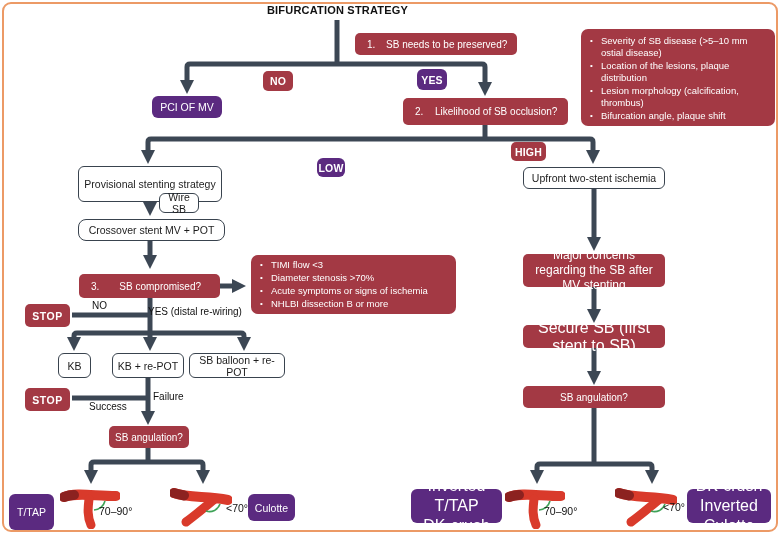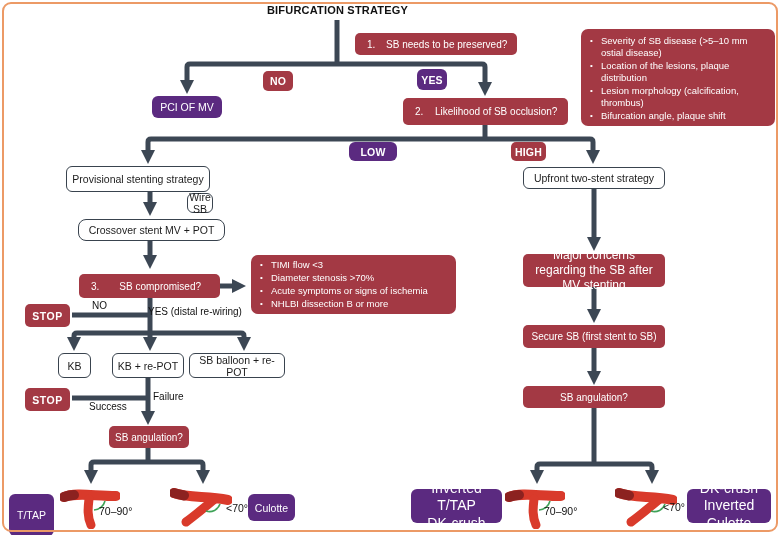--- a/index.html
+++ b/index.html
@@ -22,21 +22,21 @@
   .badge{font-size:10.5px;font-weight:600;letter-spacing:.2px;}
   .stop{font-size:10.5px;font-weight:600;letter-spacing:.5px;}
   .title{position:absolute;left:240px;top:4px;width:195px;text-align:center;
          font-size:11px;font-weight:bold;color:#111;letter-spacing:.2px;}
   .info{position:absolute;box-sizing:border-box;background:#A33944;color:#fff;border-radius:7px;padding:6px 8px 5px 6px;}
   .info ul{margin:0;padding-left:14px;list-style:none;}
   .info li{font-size:9.5px;line-height:1.26;position:relative;margin-bottom:1px;}
   .info li::before{content:"•";position:absolute;left:-11px;font-size:8px;top:1px;}
   .elabel{position:absolute;font-size:10px;color:#111;white-space:nowrap;}
   .angle{position:absolute;font-size:10.5px;color:#111;white-space:nowrap;}
-  .two-line{flex-direction:column;line-height:1.25;font-size:14px;padding:12px;}
+  .two-line{flex-direction:column;line-height:1.25;font-size:16px;padding:2px;}
   .vessel{position:absolute;}
 </style>
 </head>
 <body>
 
 <div id="stage">
 
   <svg id="wires" width="781" height="535" viewBox="0 0 781 535">
     <defs>
       <marker id="ah" markerUnits="userSpaceOnUse" markerWidth="16" markerHeight="14" refX="8" refY="7" orient="auto">
@@ -100,25 +100,25 @@
 
   <div class="info" style="left:581px;top:29px;width:194px;height:97px;">
     <ul>
       <li>Severity of SB disease (&gt;5–10 mm ostial disease)</li>
       <li>Location of the lesions, plaque distribution</li>
       <li>Lesion morphology (calcification, thrombus)</li>
       <li>Bifurcation angle, plaque shift</li>
     </ul>
   </div>
 
-  <div class="node purple badge" style="left:317px;top:142px;width:48px;height:19px;margin-left:32px;">LOW</div>
+  <div class="node purple badge" style="left:317px;top:158px;width:28px;height:19px;">LOW</div>
   <div class="node red badge" style="left:511px;top:142px;width:35px;height:19px;">HIGH</div>
 
-  <div class="node white" style="left:66px;top:166px;width:144px;height:26px;">Provisional stenting strategy</div>
-  <div class="node white" style="left:159px;top:193px;width:26px;height:20px;margin-left:28px;">Wire SB</div>
+  <div class="node white" style="left:78px;top:166px;width:144px;height:36px;">Provisional stenting strategy</div>
+  <div class="node white" style="left:159px;top:193px;width:40px;height:20px;">Wire SB</div>
   <div class="node white" style="left:78px;top:219px;width:147px;height:22px;border-radius:8px;">Crossover stent MV + POT</div>
 
   <div class="node red q" style="left:79px;top:274px;width:141px;height:24px;">
     <span class="qnum">3.</span>
     <span class="qtext">SB compromised?</span>
   </div>
 
   <div class="info" style="left:251px;top:255px;width:205px;height:59px;padding-top:4px;">
     <ul>
       <li>TIMI flow &lt;3</li>
@@ -135,43 +135,43 @@
   <div class="node white" style="left:58px;top:353px;width:33px;height:25px;">KB</div>
   <div class="node white" style="left:112px;top:353px;width:72px;height:25px;">KB + re-POT</div>
   <div class="node white" style="left:189px;top:353px;width:96px;height:25px;">SB balloon + re-POT</div>
 
   <div class="node red stop" style="left:25px;top:388px;width:45px;height:23px;">STOP</div>
   <div class="elabel" style="left:89px;top:401px;">Success</div>
   <div class="elabel" style="left:153px;top:391px;">Failure</div>
 
   <div class="node red" style="left:109px;top:426px;width:80px;height:22px;font-size:10px;">SB angulation?</div>
 
-  <div class="node purple" style="left:9px;top:494px;width:45px;height:42px;font-size:10.5px;">T/TAP</div>
+  <div class="node purple" style="left:9px;top:494px;width:45px;height:36px;font-size:10.5px;">T/TAP</div>
 
   <svg class="vessel" style="left:60px;top:483px;" width="60" height="46" viewBox="0 0 60 46">
     <path d="M4 14 C16 9 34 13 56 13" stroke="#D93A2B" stroke-width="10" fill="none" stroke-linecap="round"></path>
     <path d="M4 14 C8 12.5 11 12 14 12" stroke="#8C2220" stroke-width="10" fill="none" stroke-linecap="round"></path>
     <path d="M29 16 C28 25 27 33 31 42" stroke="#D93A2B" stroke-width="9" fill="none" stroke-linecap="round"></path>
     <path d="M34 27 A12 12 0 0 0 45 18" stroke="#3EA257" stroke-width="1.6" fill="none"></path>
   </svg>
   <div class="angle" style="left:99px;top:505px;">70–90°</div>
 
   <svg class="vessel" style="left:170px;top:483px;" width="62" height="46" viewBox="0 0 62 46">
     <path d="M4 10 C18 15 36 13 58 17" stroke="#D93A2B" stroke-width="10" fill="none" stroke-linecap="round"></path>
     <path d="M4 10 C8 11 11 12 14 12.5" stroke="#8C2220" stroke-width="10" fill="none" stroke-linecap="round"></path>
     <path d="M45 16 C36 23 27 31 16 39" stroke="#D93A2B" stroke-width="9" fill="none" stroke-linecap="round"></path>
     <path d="M36 28 A11 11 0 0 0 50 21" stroke="#3EA257" stroke-width="1.6" fill="none"></path>
   </svg>
   <div class="angle" style="left:226px;top:502px;">&lt;70°</div>
 
   <div class="node purple" style="left:248px;top:494px;width:47px;height:27px;font-size:10.5px;">Culotte</div>
 
-  <div class="node white" style="left:523px;top:167px;width:142px;height:22px;">Upfront two-stent strategy</div>
+  <div class="node white" style="left:523px;top:167px;width:142px;height:22px;">Upfront two-stent ischemia</div>
   <div class="node red" style="left:523px;top:254px;width:142px;height:33px;font-size:12px;line-height:1.25;padding:2px 6px;">Major concerns regarding the SB after MV stenting</div>
-  <div class="node red" style="left:523px;top:325px;width:142px;height:23px;font-size:10px;">Secure SB (first stent to SB)</div>
+  <div class="node red" style="left:523px;top:325px;width:142px;height:23px;font-size:16px;">Secure SB (first stent to SB)</div>
   <div class="node red" style="left:523px;top:386px;width:142px;height:22px;font-size:10px;">SB angulation?</div>
 
   <div class="node purple two-line" style="left:411px;top:489px;width:91px;height:34px;">
     <span>Inverted T/TAP</span>
     <span>DK-crush</span>
   </div>
 
   <svg class="vessel" style="left:505px;top:483px;" width="60" height="46" viewBox="0 0 60 46">
     <path d="M4 14 C16 9 34 13 56 13" stroke="#D93A2B" stroke-width="10" fill="none" stroke-linecap="round"></path>
     <path d="M4 14 C8 12.5 11 12 14 12" stroke="#8C2220" stroke-width="10" fill="none" stroke-linecap="round"></path>

